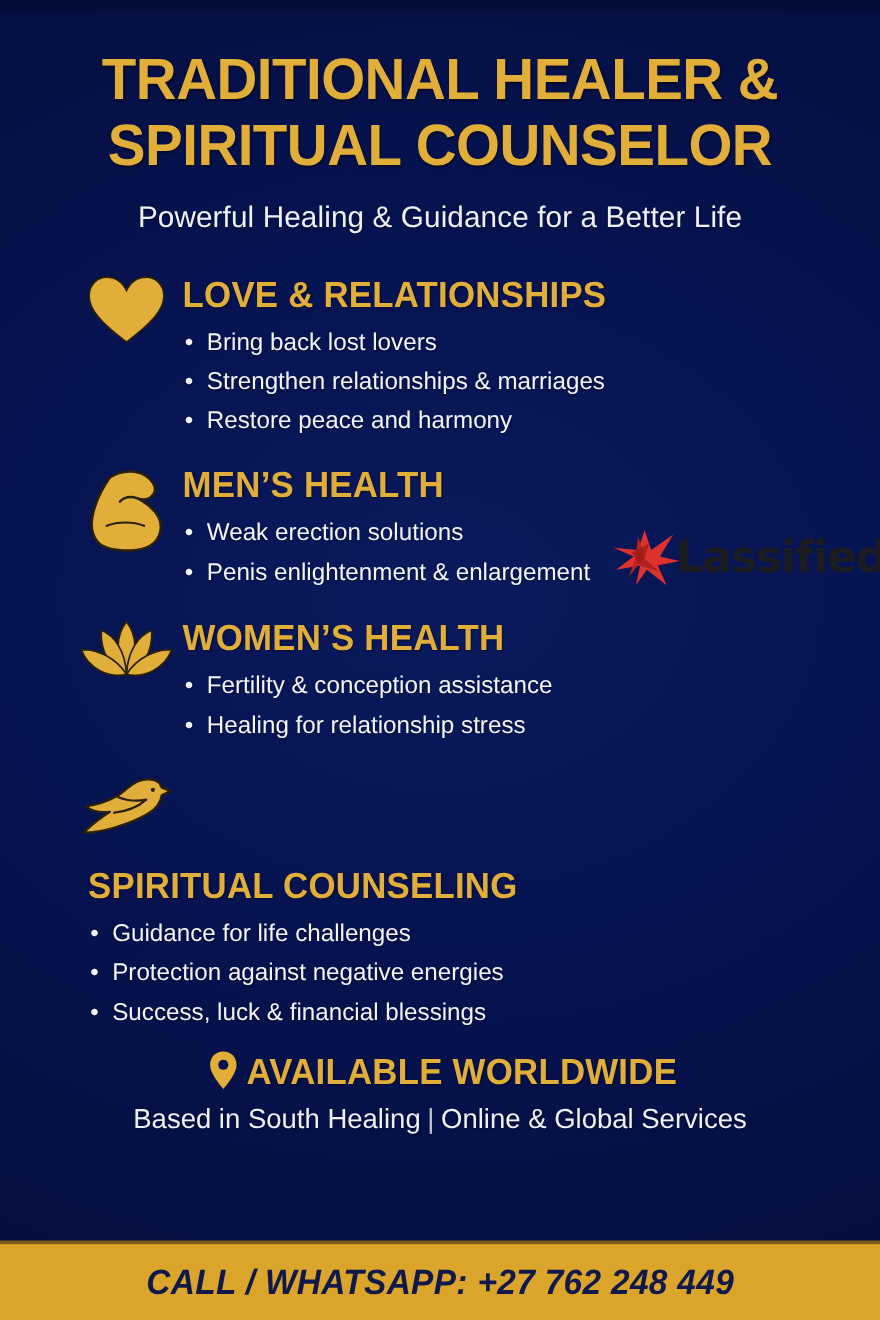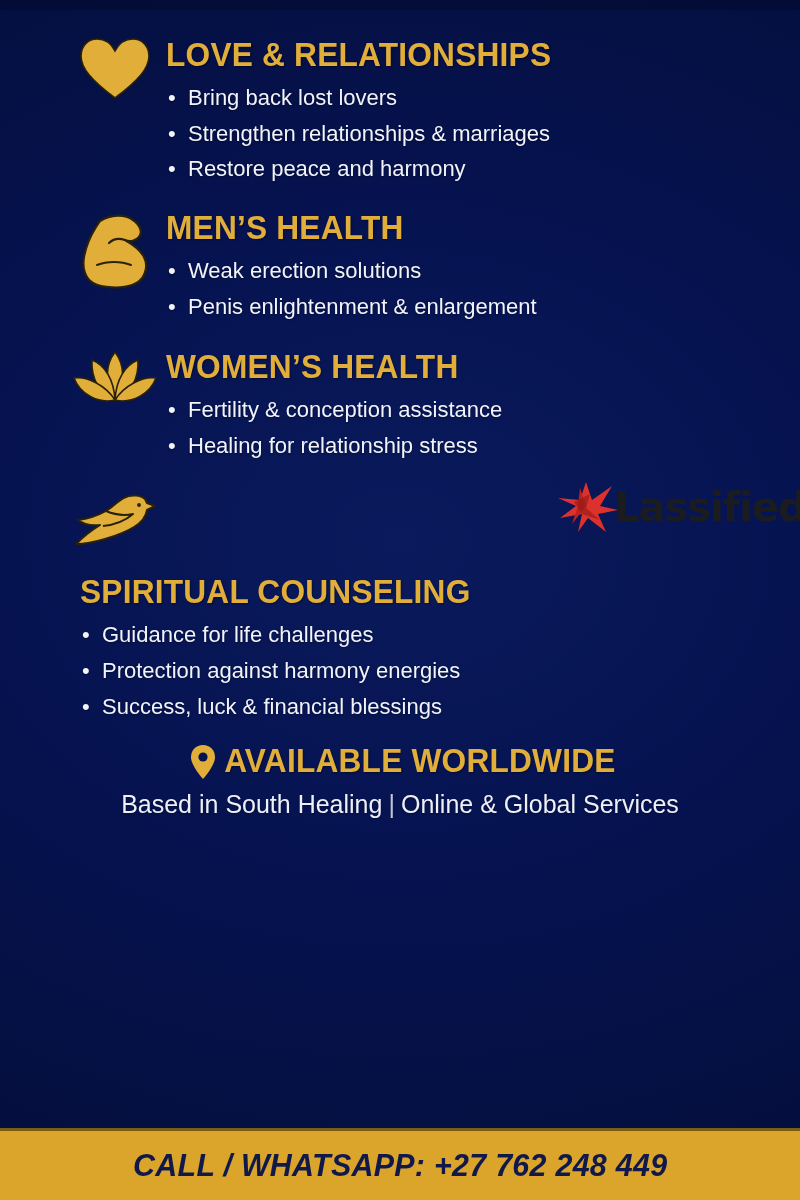--- a/index.html
+++ b/index.html
@@ -84,21 +84,21 @@
   
   .section.s-love   { }
   .section.s-men    { margin-bottom:24px; }
   .section.s-women  { margin-bottom:24px; }
   .section.s-spirit { margin-bottom:10px;flex-direction:column; }
 
   
   .worldwide {
     margin-top:18px;
     text-align:center;
-    display:flex; align-items:flex-end; justify-content:center; margin-left:13px;
+    display:flex; align-items:flex-start; justify-content:center; margin-left:13px;
   }
   .worldwide-text {
     font-size:33px; font-weight:bold; color:#e2ae3a;
     transform:scaleX(.96);
     text-shadow:1px 1px 2px rgba(0,0,0,.4);
     letter-spacing:.2px;
   }
   .based {
     margin-top:10px;
     text-align:center;
@@ -142,20 +142,25 @@
     margin-left:-6px;
     font-family:"DejaVu Sans", sans-serif;
   }
   svg { display:block; }
 </style>
 </head>
 <body>
 
 <div class="poster">
 
+  <div class="header">
+    <div class="title-line l1">TRADITIONAL HEALER &amp;</div>
+    <div class="title-line l2">SPIRITUAL COUNSELOR</div>
+    <div class="subtitle">Powerful Healing &amp; Guidance for a Better Life</div>
+  </div>
 
   <div class="sections">
 
     <div class="section s-love">
       <div class="sec-icon">
         <svg width="72" height="62" viewBox="0 0 72 62" aria-hidden="true">
           <path d="M36 60 C 12 42 2 30 2 18 C 2 7 10 1 18 1 C 27 1 33 7 36 13 C 39 7 45 1 54 1 C 62 1 70 7 70 18 C 70 30 60 42 36 60 Z" fill="#e2ae3a" stroke="#2a2208" stroke-width="1.6"></path>
         </svg>
       </div>
       <div class="sec-body">
@@ -215,21 +220,21 @@
                    C 22 53 10 55 3 55 C 10 48 19 41 27 36 C 18 37 10 35 5 31
                    C 14 30 24 27 33 22 C 38 19 44 13 51 9 C 58 5 68 6 72 10 Z" fill="#e2ae3a" stroke="#2a2208" stroke-width="2" stroke-linejoin="round"></path>
           <path d="M33 22 C 40 25 50 27 60 25 C 52 32 40 36 30 37" fill="#e2ae3a" stroke="#2a2208" stroke-width="2" stroke-linejoin="round"></path>
           <circle cx="66" cy="16" r="1.9" fill="#2a2208"></circle>
         </svg>
       </div>
       <div class="sec-body">
         <div class="sec-title">SPIRITUAL COUNSELING</div>
         <ul class="bullets">
           <li>Guidance for life challenges</li>
-          <li>Protection against harmony energies</li>
+          <li>Protection against negative energies</li>
           <li>Success, luck &amp; financial blessings</li>
         </ul>
       </div>
     </div>
 
   </div>
 
   <div class="worldwide">
     <span>
       <svg width="26" height="36" viewBox="0 0 26 36" aria-hidden="true">

